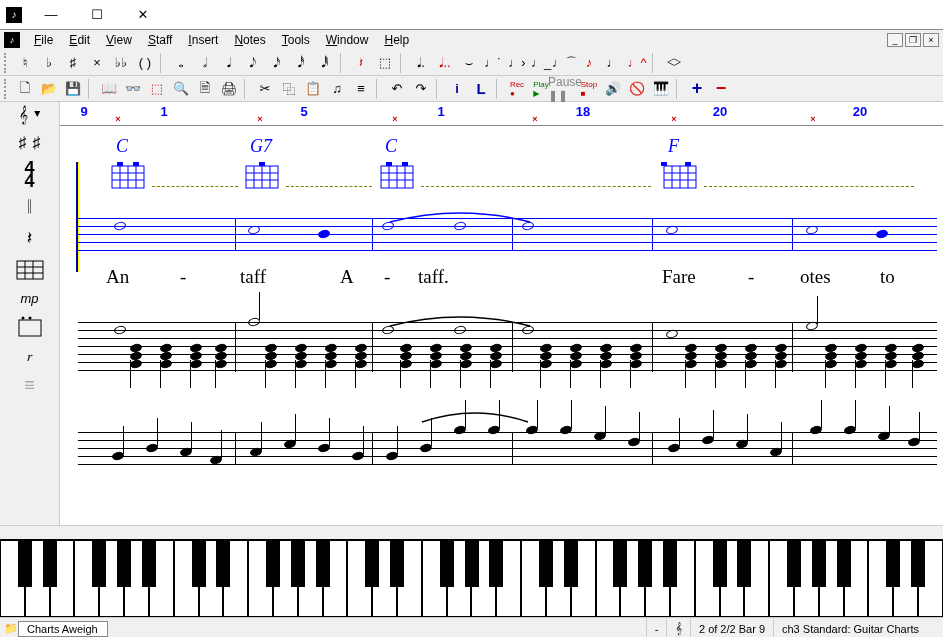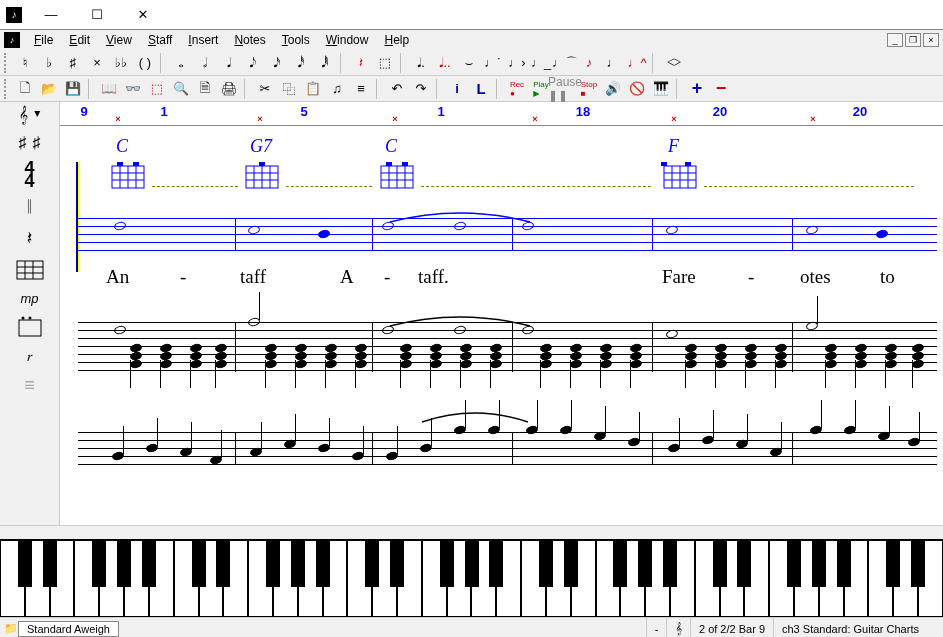--- a/index.html
+++ b/index.html
@@ -567,19 +567,19 @@
     <div class="bkey" style="left: 737.474px;"></div>
     <div class="bkey" style="left: 787.105px;"></div>
     <div class="bkey" style="left: 811.921px;"></div>
     <div class="bkey" style="left: 836.737px;"></div>
     <div class="bkey" style="left: 886.368px;"></div>
     <div class="bkey" style="left: 911.184px;"></div>
   </div>
 
 <div class="statusbar">
   <div class="status-tab-icon">📁</div>
-  <div class="status-tab">Standard Aweigh</div>
+  <div class="status-tab">Charts Aweigh</div>
   <div style="flex:1"></div>
   <div class="status-cell">-</div>
   <div class="status-cell">𝄞</div>
   <div class="status-cell">2 of 2/2  Bar 9</div>
   <div class="status-cell" style="min-width:170px">ch3 Standard: Guitar Charts</div>
 </div>
 
 </body></html>

